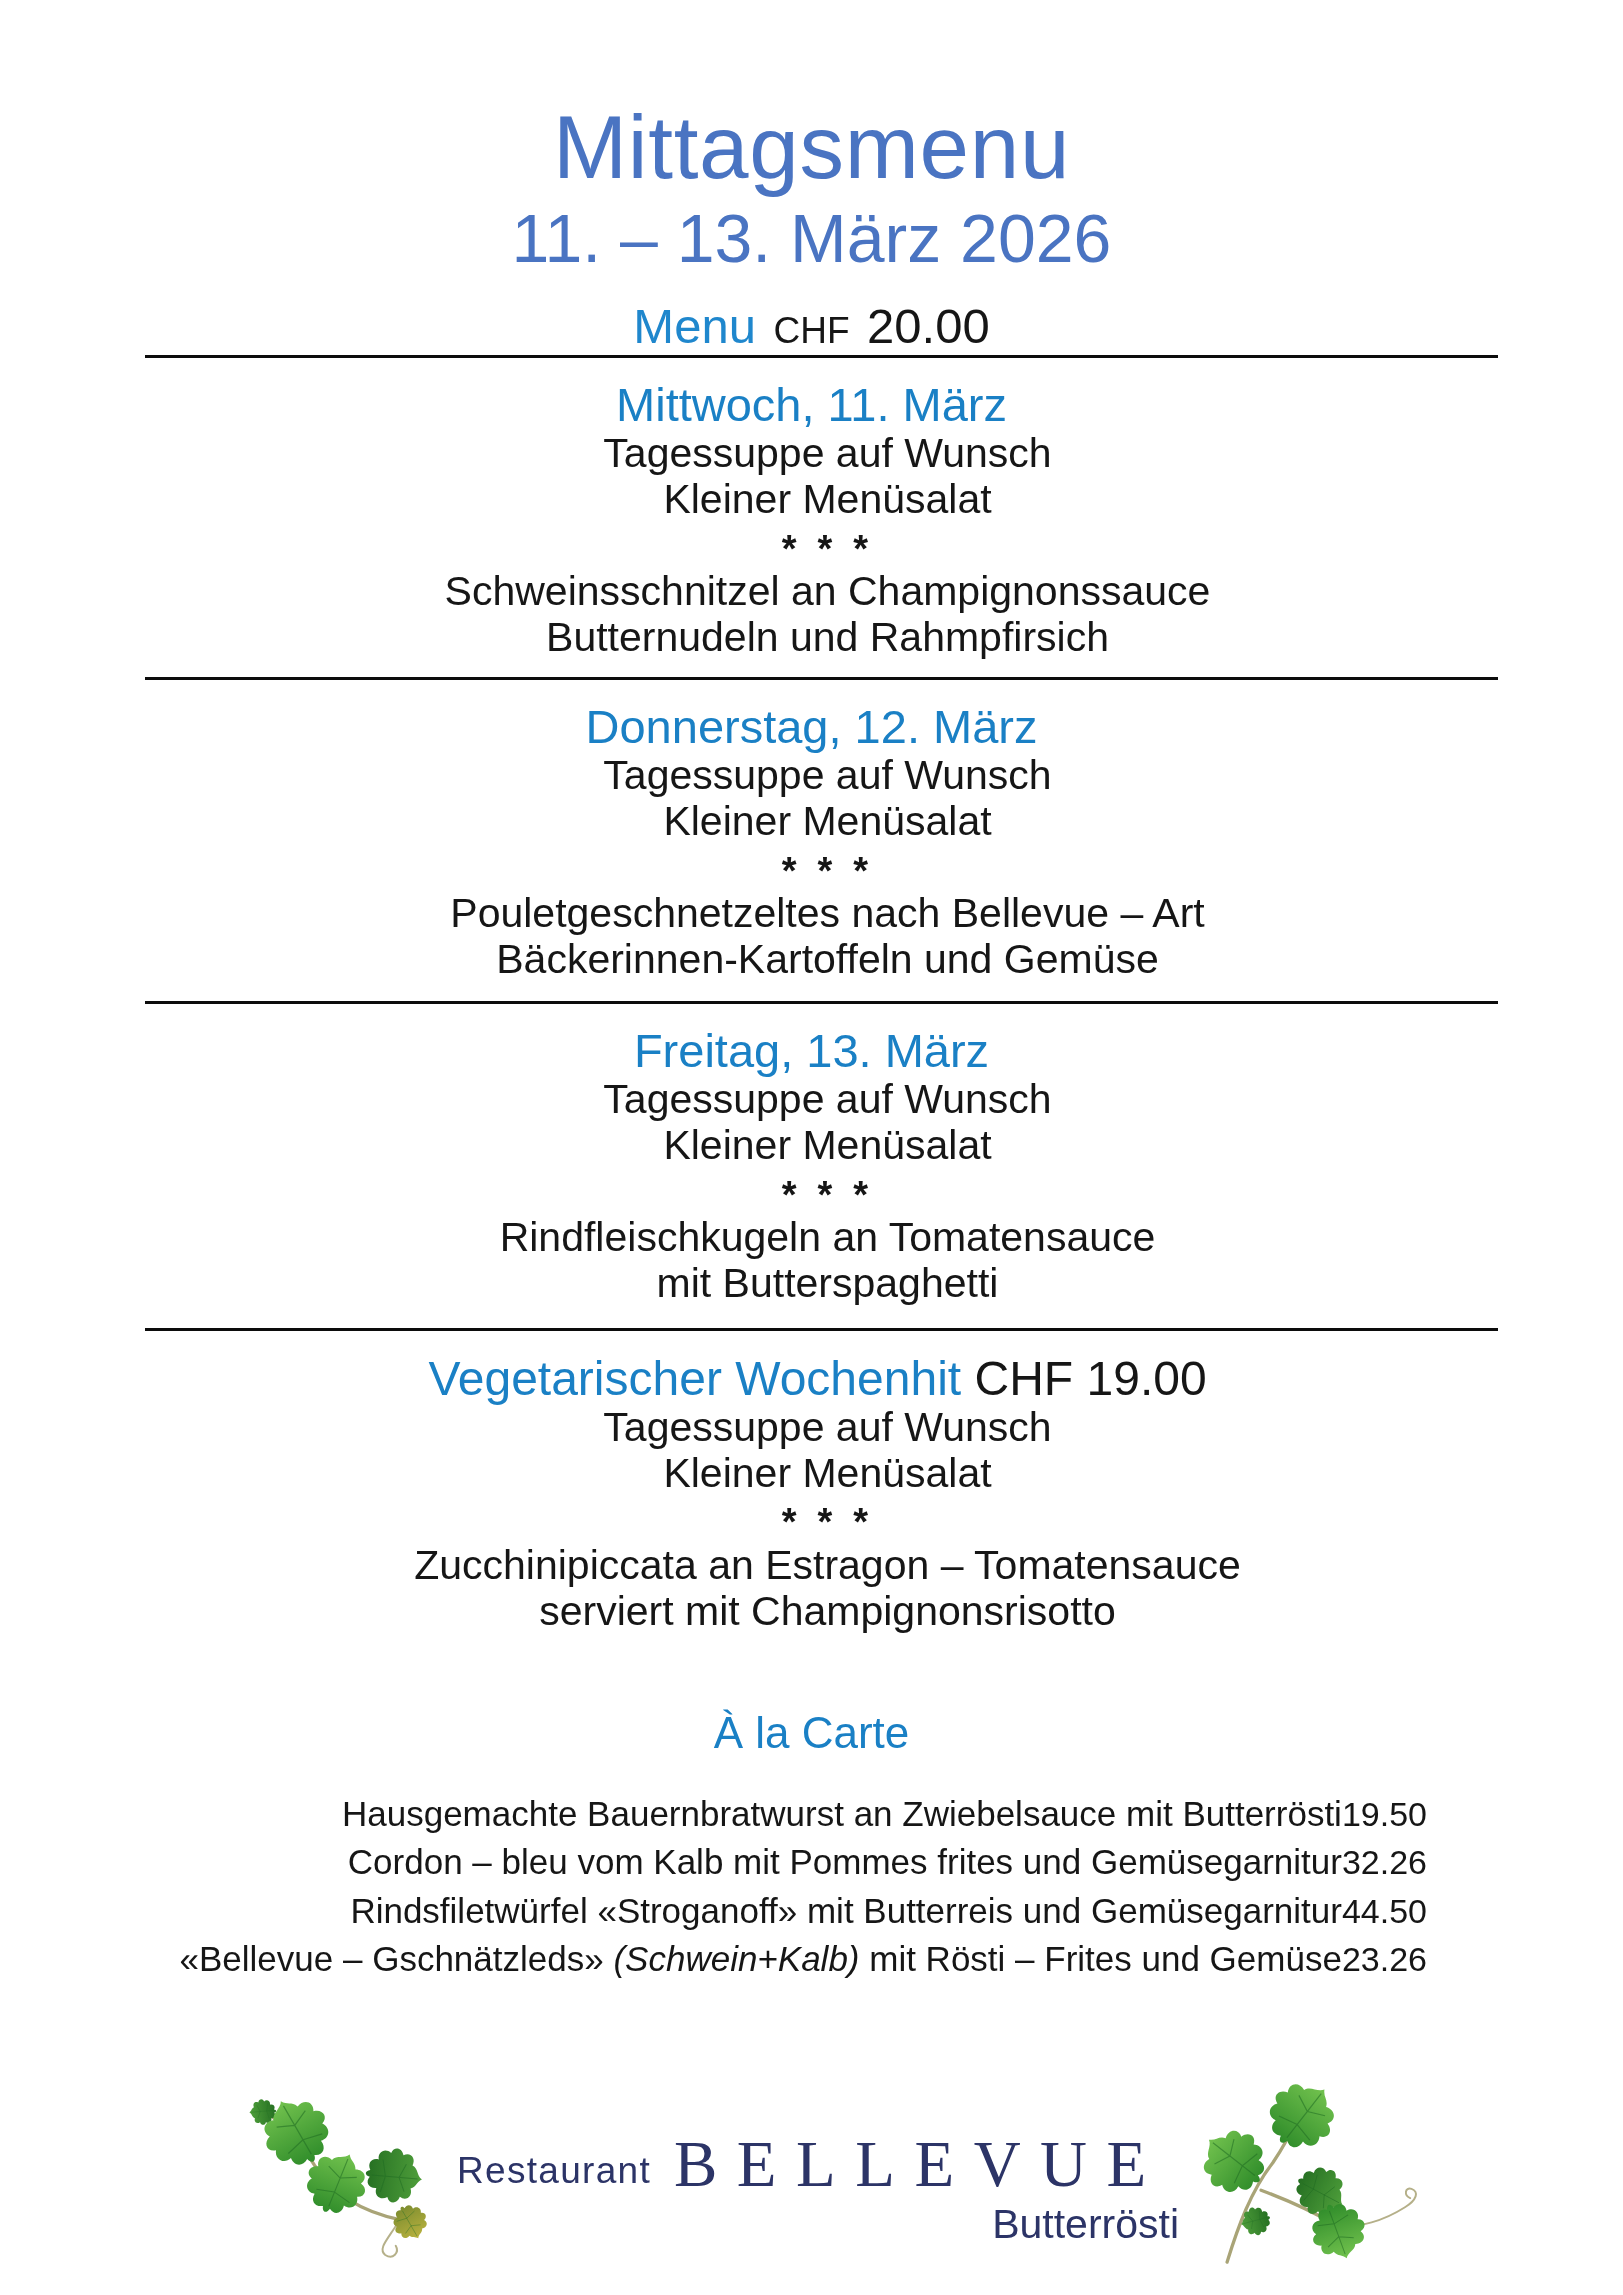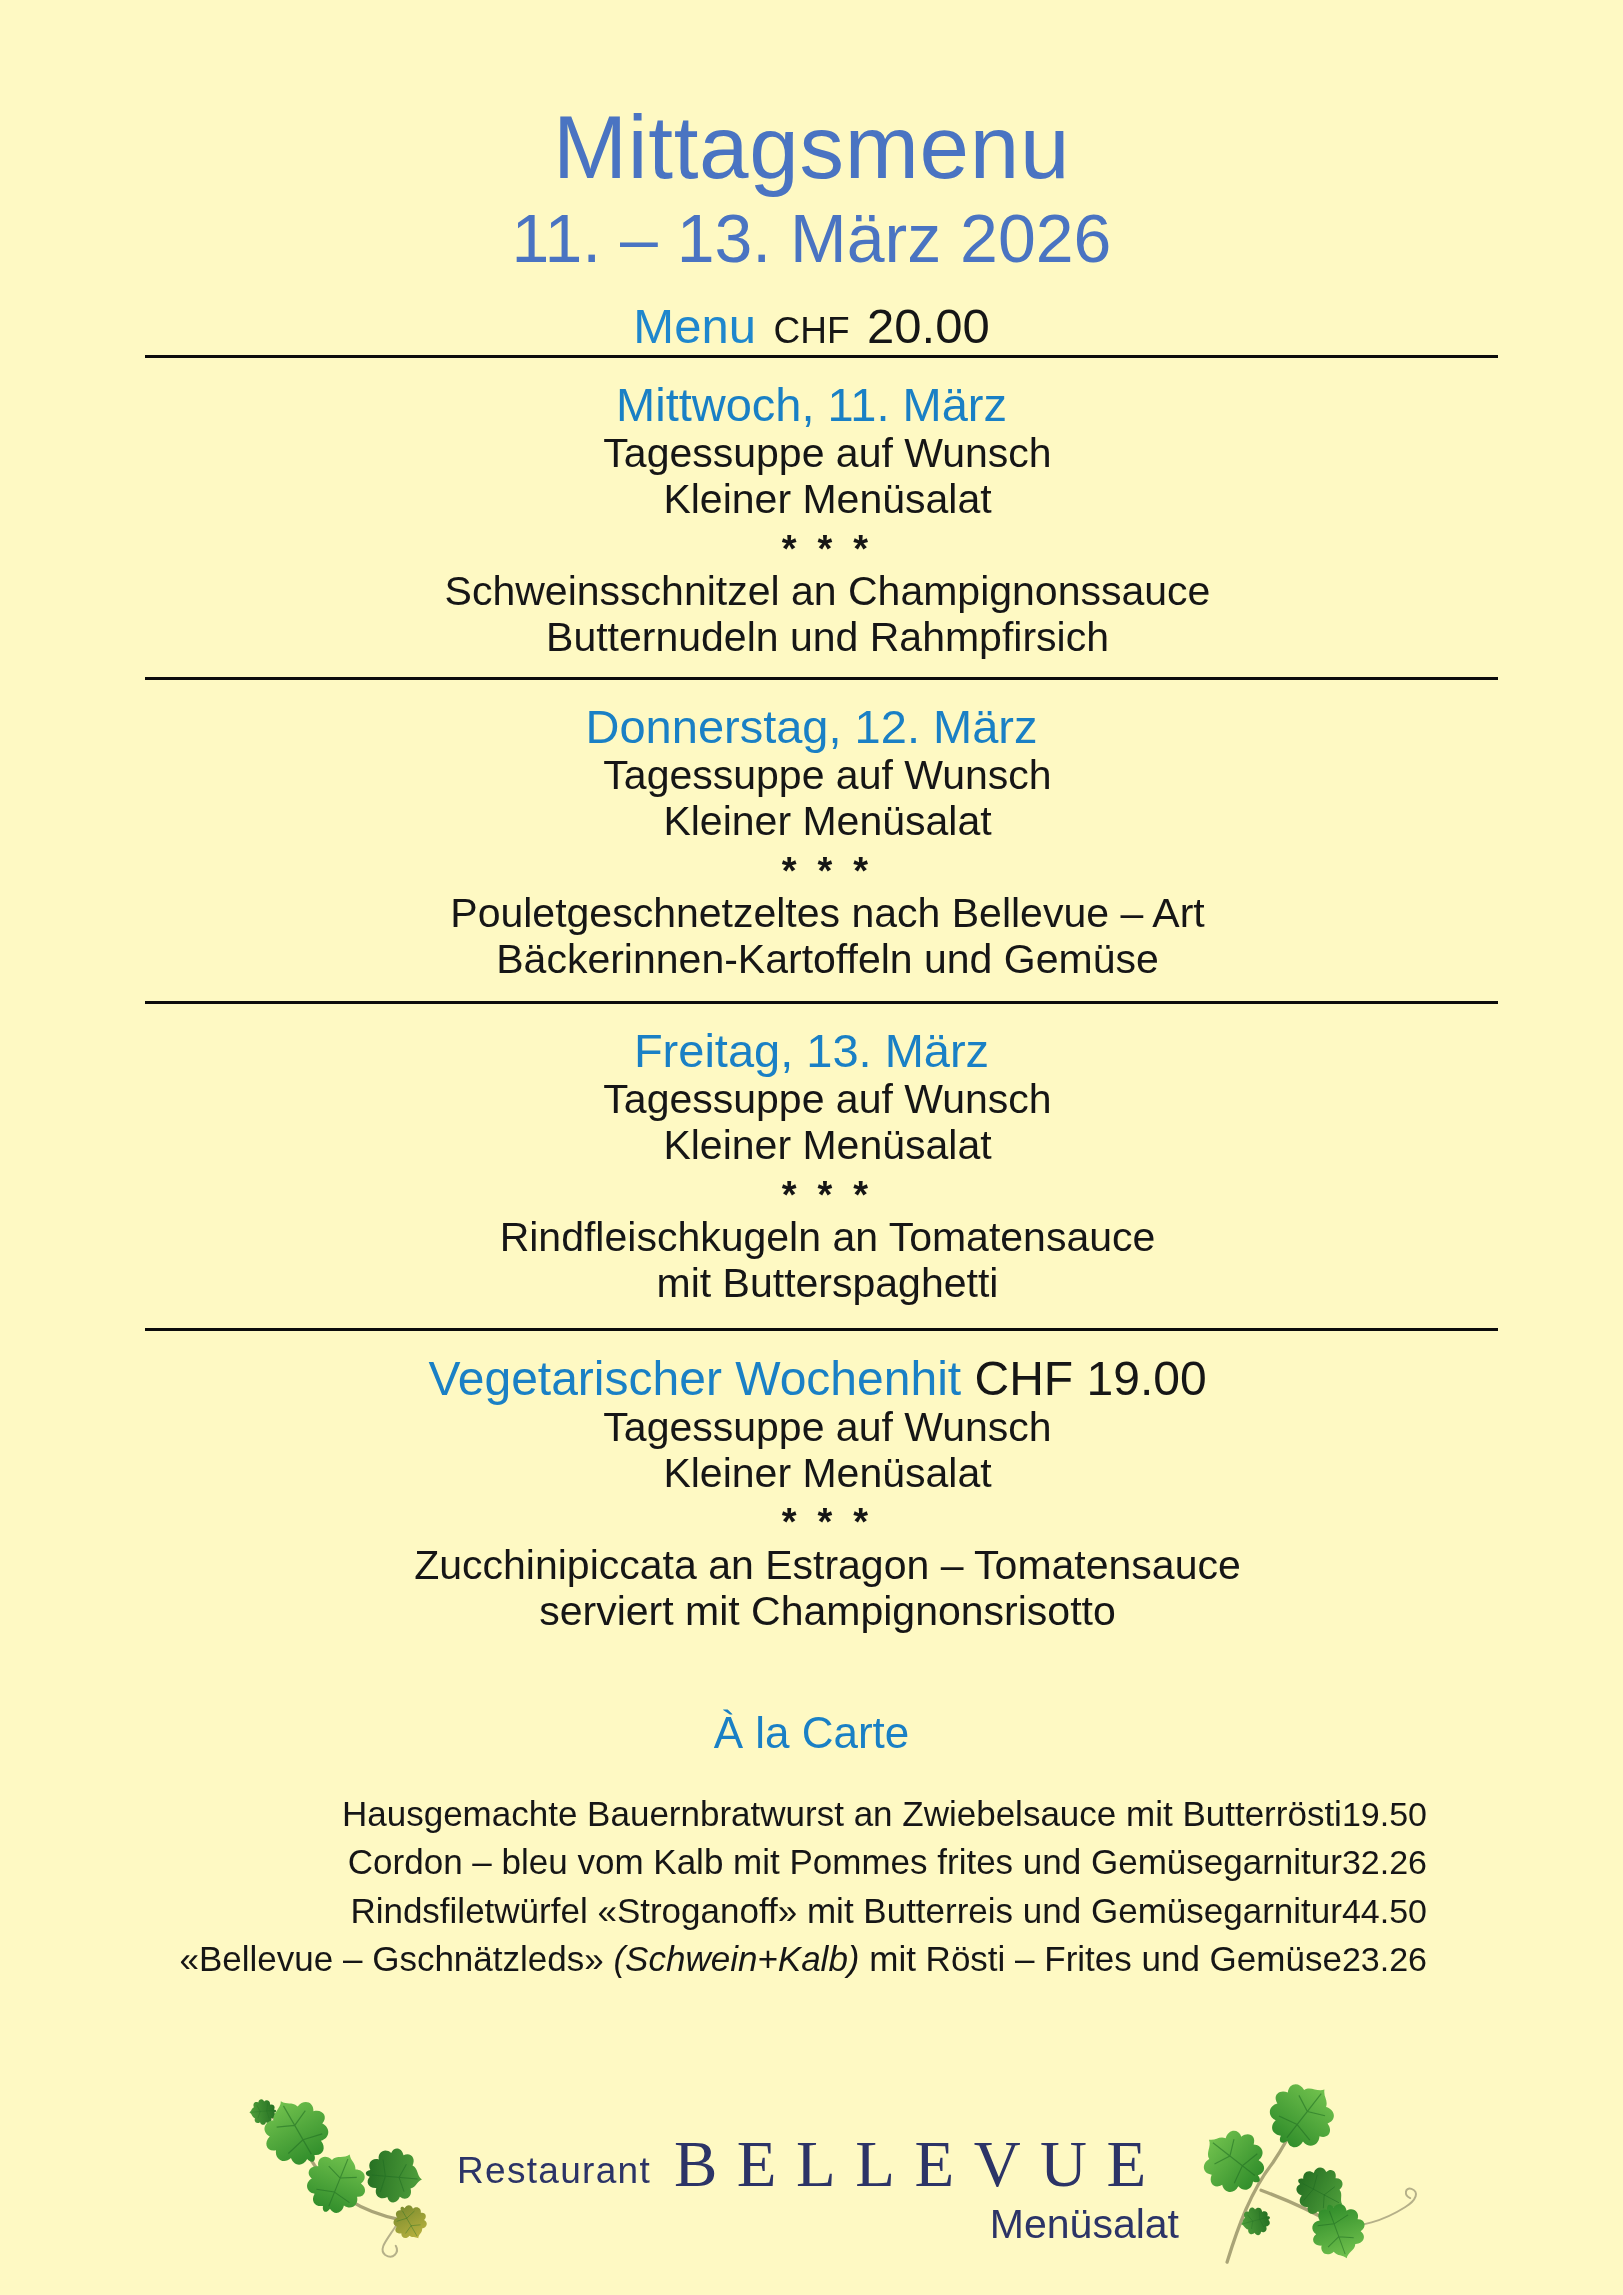--- a/index.html
+++ b/index.html
@@ -2,21 +2,21 @@
 <html lang="de" style="--title-blue: #4a74c2; --heading-blue: #1a80c5; --menu-blue: #1f87cd; --ink: #161616; --navy: #2c3467; --leaf-green-light: #6fc04c; --leaf-green-dark: #2e8429; --stem-olive: #a9a477;font-size:10.5px"><head>
 <meta charset="utf-8">
 <style>
   :root{
     --title-blue:#4a74c2; --heading-blue:#1a80c5; --menu-blue:#1f87cd;
     --ink:#161616; --navy:#2c3467;
   }
   *{margin:0;padding:0;box-sizing:border-box;}
   html,body{background:#e8e8e8;}
   .page{
-    position:relative; width:1623px; height:2295px; background:#fef9c3;
+    position:relative; width:1623px; height:2295px; background:#ffffff;
     font-family:"Liberation Sans", sans-serif; color:var(--ink);
     margin:0 auto; overflow:hidden;
   }
   .center{position:absolute; left:0; width:100%; text-align:center;}
   .page-title{top:103px; font-size:89px; line-height:1; color:var(--title-blue); letter-spacing:0.7px;}
   .page-subtitle{top:204px; font-size:68px; line-height:1; color:var(--title-blue);}
   .menu-line{top:300px; font-size:49px; line-height:52px;}
   .menu-word{color:var(--menu-blue);}
   .chf-small{font-size:37px; color:var(--ink); padding:0 3.9px;}
   .price-big{color:var(--ink);}
@@ -176,16 +176,16 @@
     <path class="tendril" d="M222,222 C260,230 300,215 330,196 C348,185 352,172 340,168 C330,165 328,178 338,182"></path>
     <use href="#leafR" transform="translate(168,66) rotate(38) scale(1.15)" fill="url(#rg1)"></use>
     <use href="#leafR" transform="translate(78,130) rotate(-52) scale(1.1)" fill="url(#rg1)"></use>
     <use href="#leafR" transform="translate(193,170) rotate(118) scale(0.85)" fill="url(#rg2)"></use>
     <use href="#leafR" transform="translate(223,225) rotate(160) scale(0.95)" fill="url(#rg1)"></use>
     <use href="#leafR" transform="translate(106,215) rotate(-105) scale(0.5)" fill="url(#rg2)"></use>
   </svg>
 
   <div class="footer-restaurant">Restaurant</div>
   <div class="footer-name">BELLEVUE</div>
-  <div class="footer-location">Menüsalat</div>
+  <div class="footer-location">Butterrösti</div>
 
 </div>
 
 
 </body></html>

